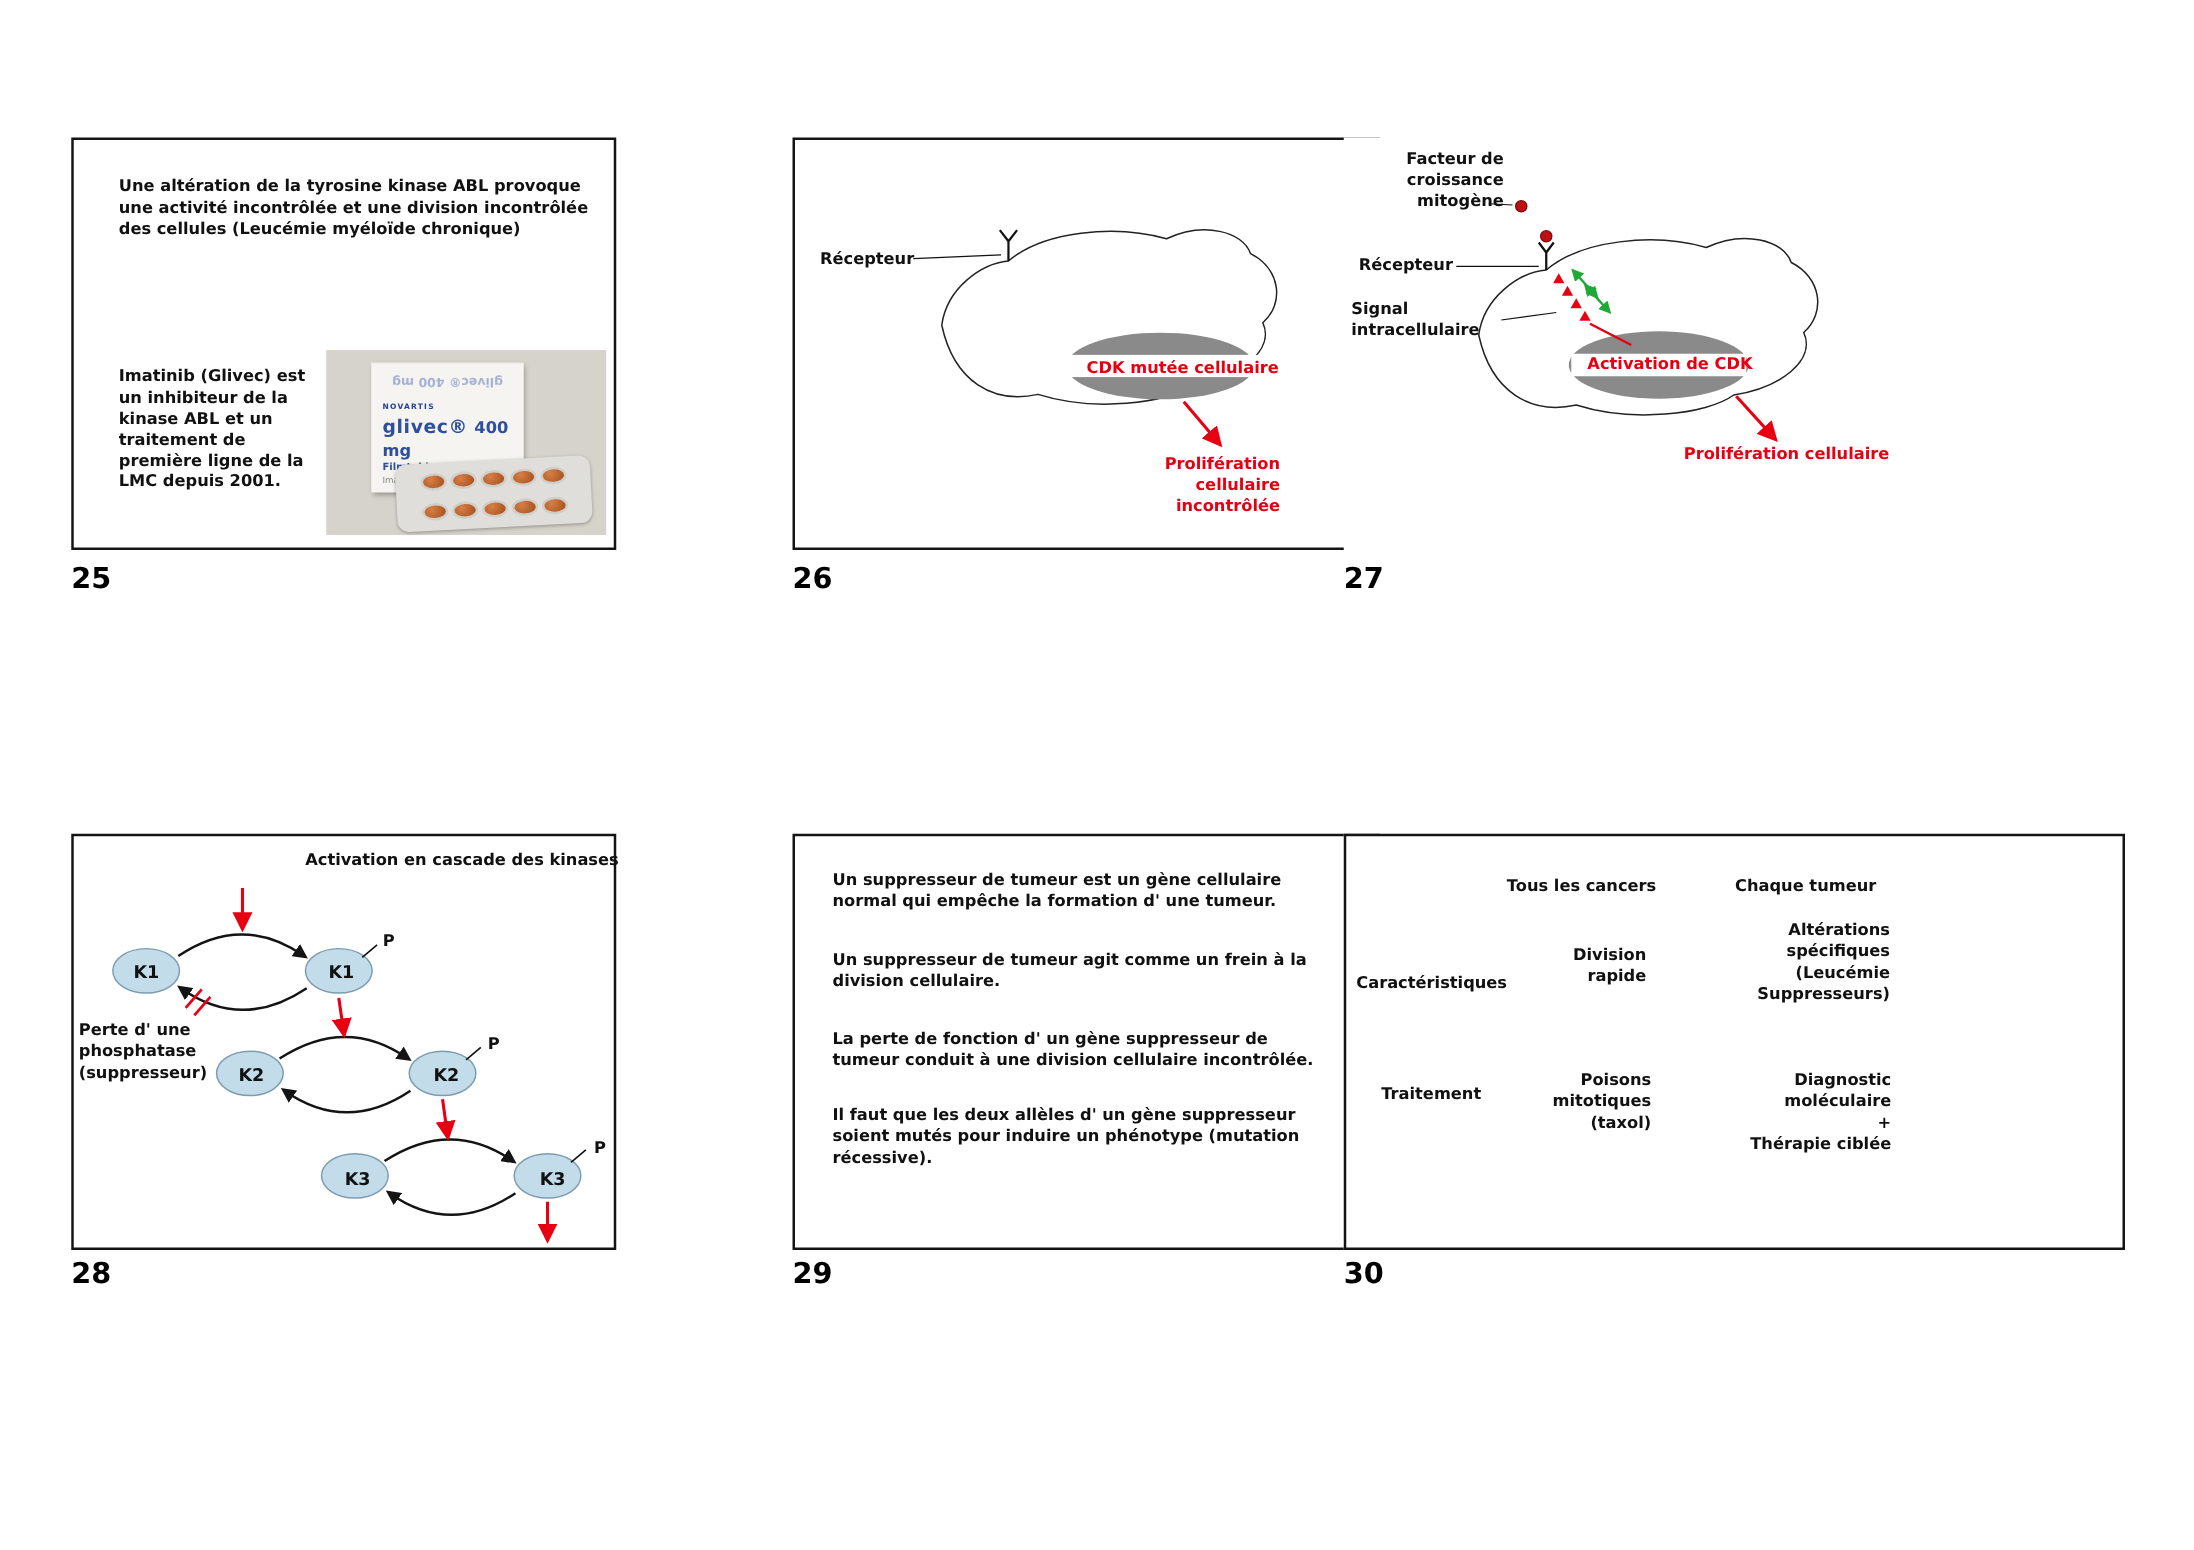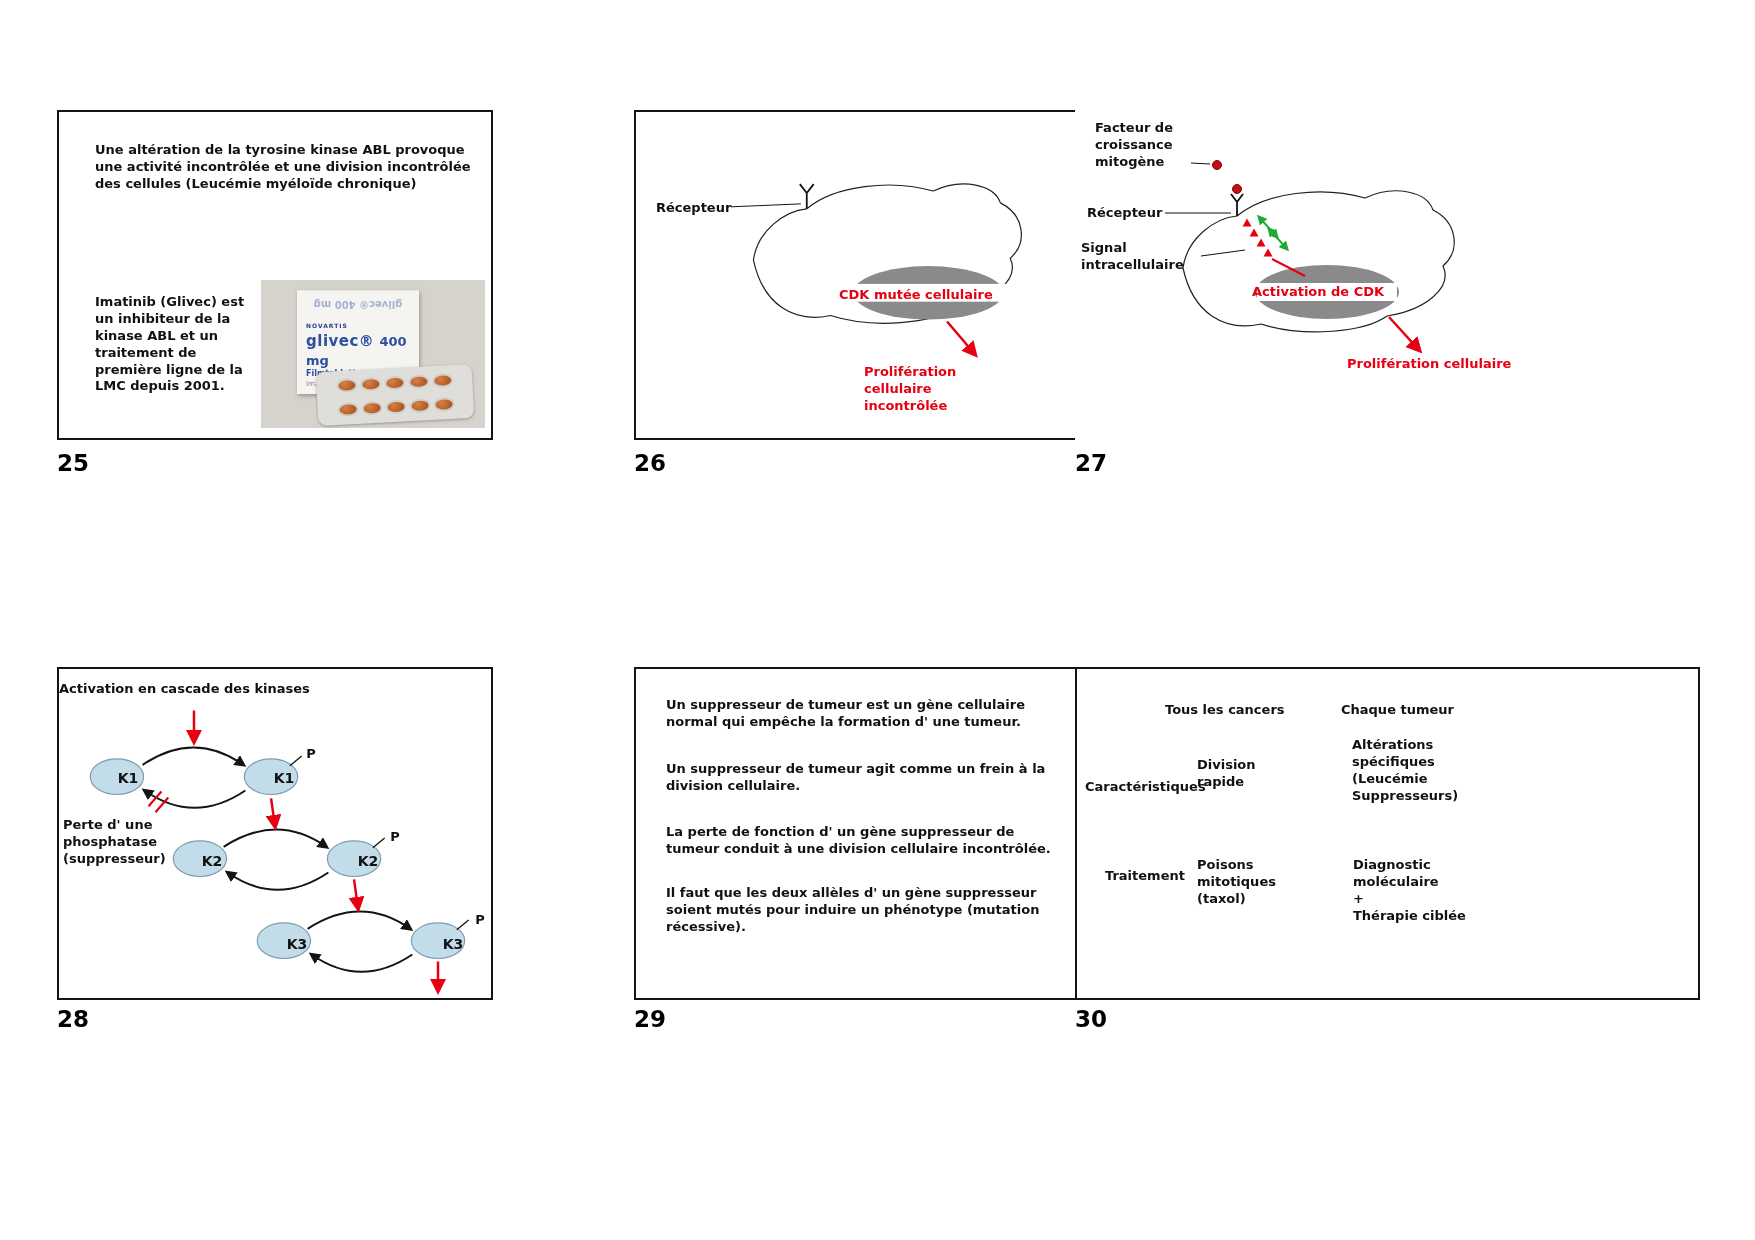--- a/index.html
+++ b/index.html
@@ -5,29 +5,29 @@
   * { margin:0; padding:0; box-sizing:border-box; }
   html, body { background:#ffffff; }
   body { font-family:"DejaVu Sans","Liberation Sans",sans-serif; }
   #page { position:relative; width:1755px; height:1240px; background:#fff; overflow:hidden; }
 
   .slide { position:absolute; background:#fff; }
   .slide.bordered { border:2px solid #141414; }
 
   .t { position:absolute; font-weight:bold; font-size:13px; line-height:1.3; color:#111;
        white-space:pre-line; }
-  .t.center { text-align:left; }
+  .t.center { text-align:right; }
   .t.red { color:var(--c-red,#e60012); }
   .t.nowrap { white-space:nowrap; }
 
   .pagenum { position:absolute; font-weight:bold; font-size:23px; color:#000; }
 
   svg.layer { position:absolute; left:0; top:0; width:100%; height:100%; }
 
-  .klabel { position:absolute; transform:translate(-50%,-50%); font-weight:bold; font-size:14px; color:#111;margin-left:11px; }
+  .klabel { position:absolute; transform:translate(-50%,-50%); font-weight:bold; font-size:14px; color:#111; }
   .plabel { position:absolute; transform:translate(-50%,-50%); font-weight:bold; font-size:13px; color:#111; }
 
   
   .photo { position:absolute; background:#d6d3cc; }
   .med-box { position:absolute; left:36px; top:10px; width:122px; height:104px; background:#f5f4f0;
              box-shadow:1px 2px 4px rgba(0,0,0,.3); overflow:hidden; }
   .box-flap { height:28px; border-bottom:1px solid #e3e1da; color:#7b8fc7; font-size:10px; font-weight:bold;
               transform:rotate(180deg); text-align:center; line-height:28px; opacity:.65; }
   .brand { margin-top:4px; padding-left:9px; font-size:6px; letter-spacing:1px; color:#26418f; font-weight:bold; }
   .product-line { padding-left:9px; margin-top:2px; color:var(--c-glivec-blue,#2d4f9e); }

